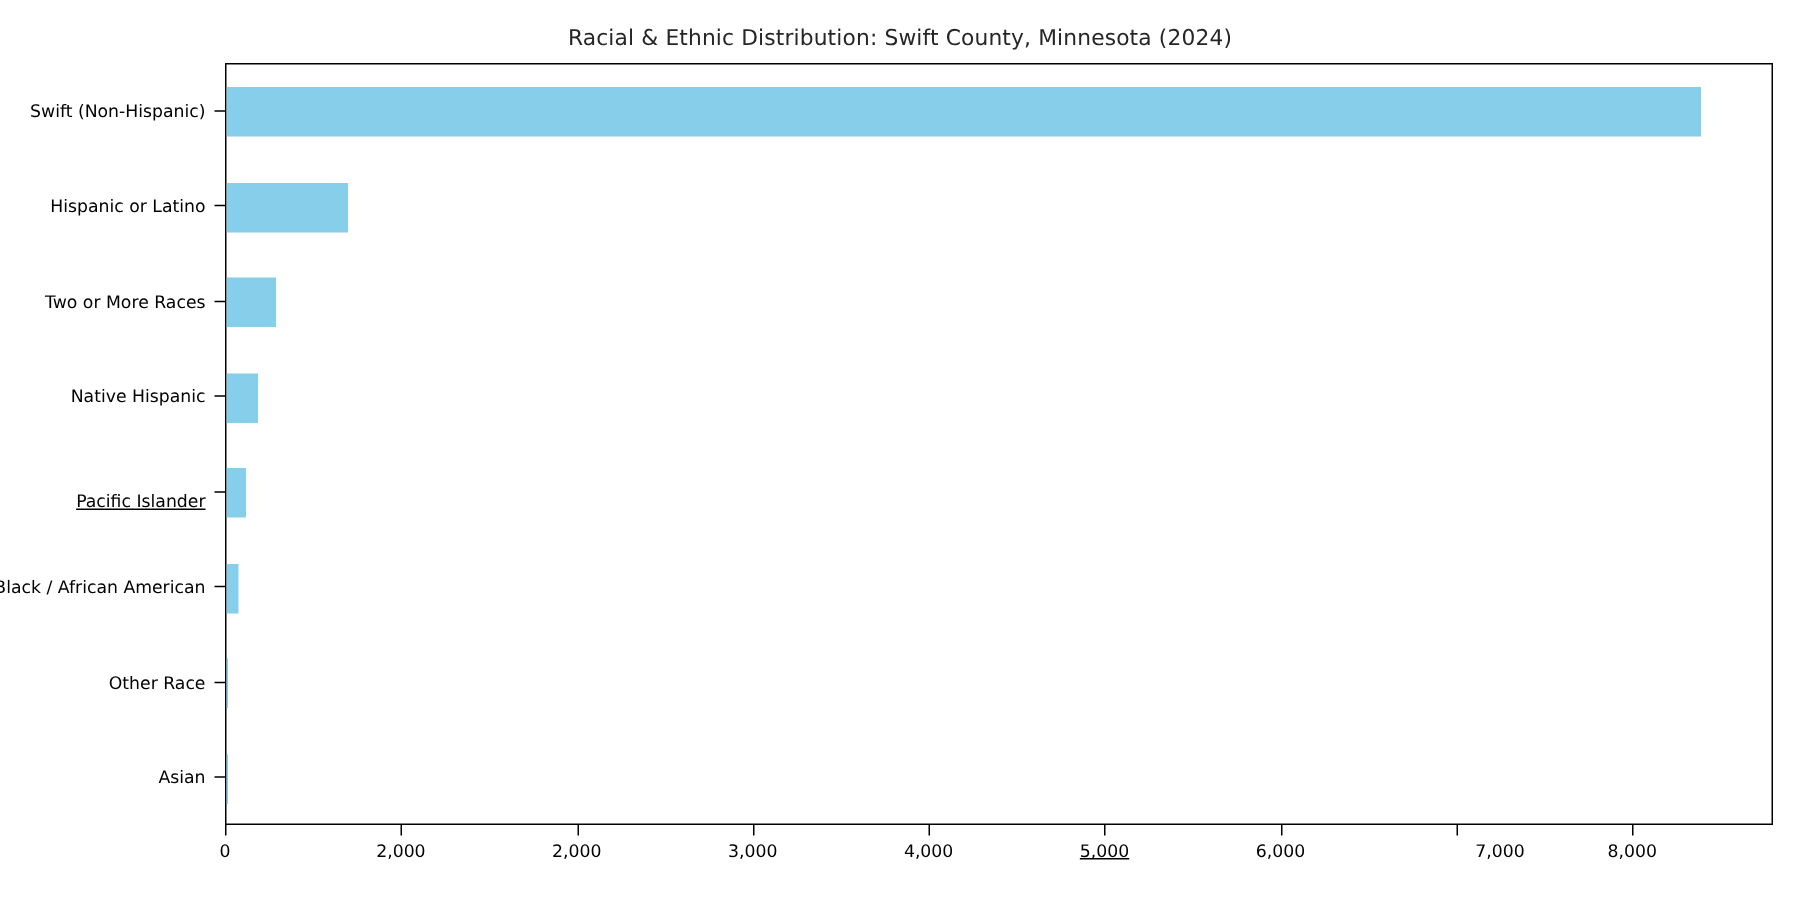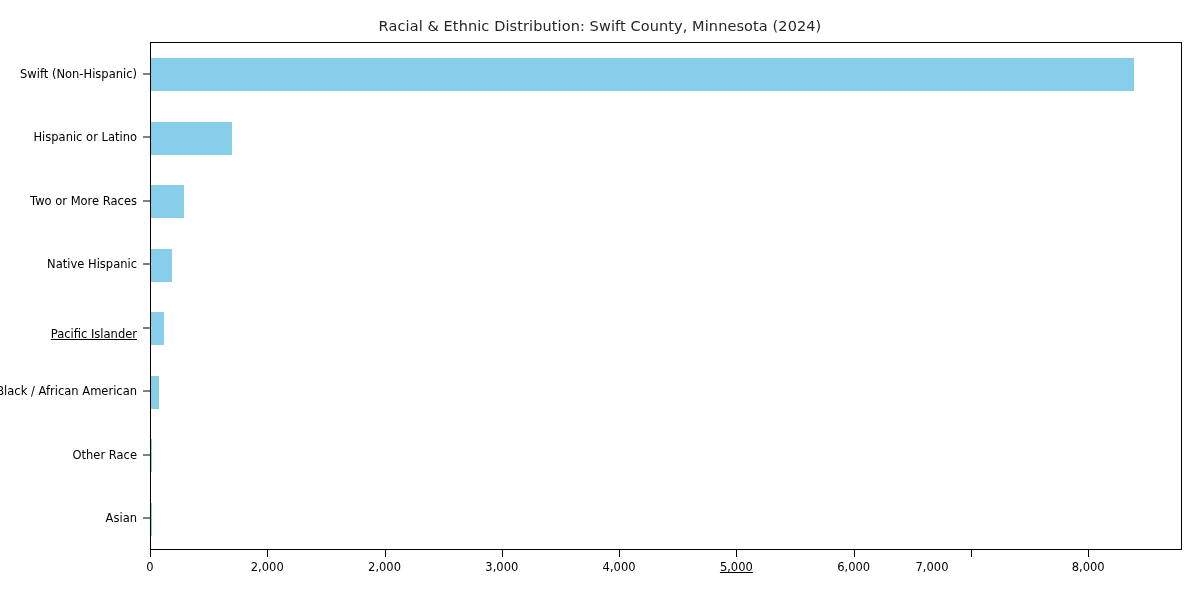--- a/index.html
+++ b/index.html
@@ -141,18 +141,18 @@
       <div class="x-label" style="left: 234.545px;">2,000</div>
       <div class="x-tick" style="left: 351.818px;"></div>
       <div class="x-label" style="left: 351.818px;">3,000</div>
       <div class="x-tick" style="left: 469.091px;"></div>
       <div class="x-label" style="left: 469.091px; text-align: center;">4,000</div>
       <div class="x-tick" style="left: 586.364px;"></div>
       <div class="x-label" style="left: 586.364px; text-decoration: underline;">5,000</div>
       <div class="x-tick" style="left: 703.636px;"></div>
       <div class="x-label" style="left: 703.636px;">6,000</div>
       <div class="x-tick" style="left: 820.909px;"></div>
-      <div class="x-label" style="left: 782px;">7,000</div>
+      <div class="x-label" style="left: 850px;">7,000</div>
       <div class="x-tick" style="left: 938.182px;"></div>
       <div class="x-label" style="left: 938.182px;">8,000</div>
     </div>
 
 </div>
 
 </body></html>

